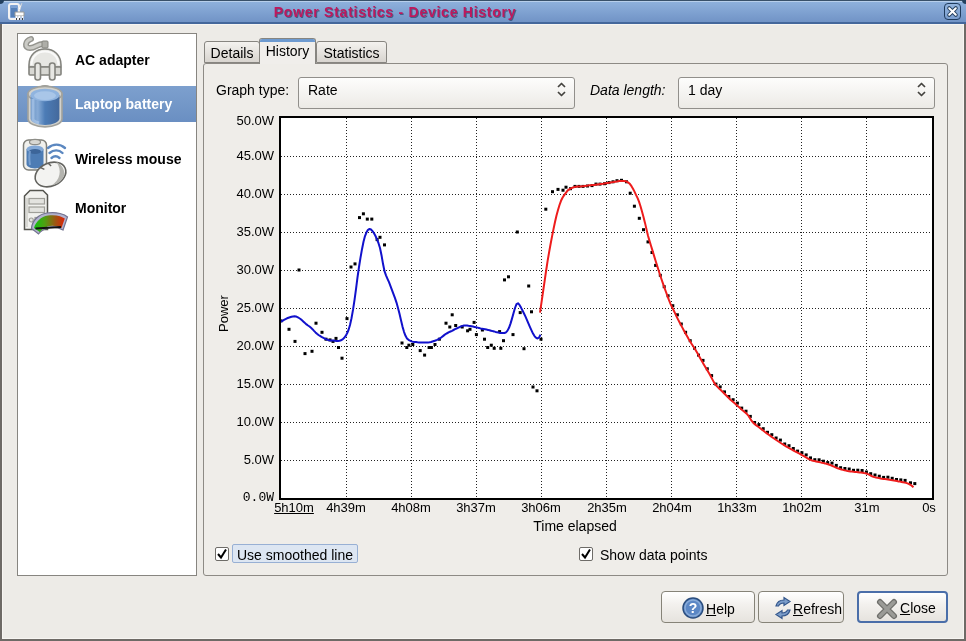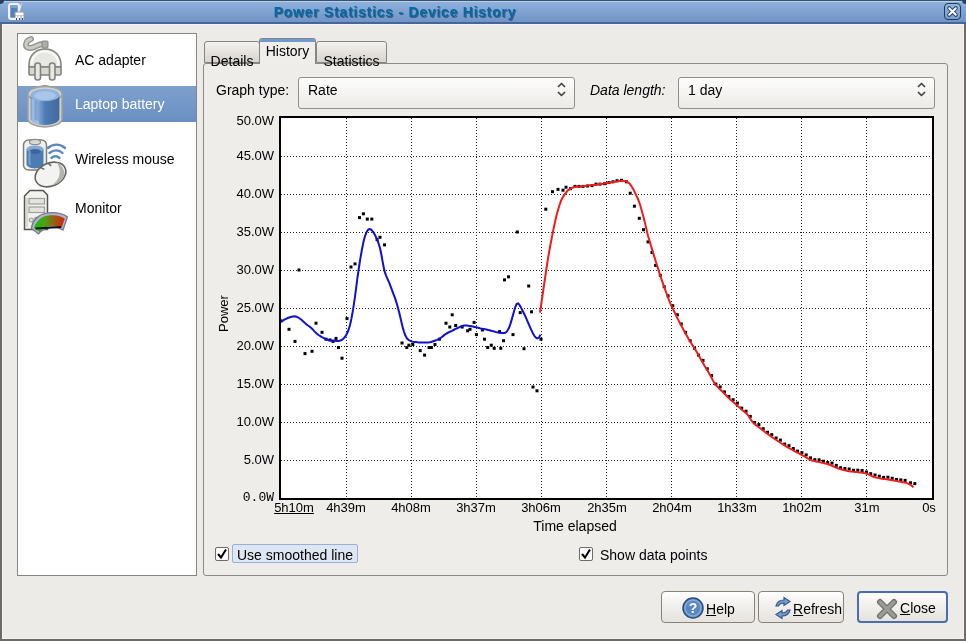--- a/index.html
+++ b/index.html
@@ -13,34 +13,34 @@
 #frame-b { left:0; top:639px; width:966px; height:2px; background:#6e6a66; }
 #bevel { left:2px; top:24px; width:962px; height:615px; border:1px solid #f7f5f2; }
 
 
 #titlebar { left:0; top:0; width:966px; height:24px;
   background:linear-gradient(#8fb2dd, #7193c6);
   border-top:1px solid #385069; border-bottom:2px solid #44679b; }
 #titlebar:before { content:""; position:absolute; left:0; top:0; width:966px; height:1px; background:#b7cfeb; }
 #tb-c1 { left:0; top:0; width:4px; height:4px; background:#23405e; border-radius:0 0 4px 0;}
 #tb-c2 { left:962px; top:0; width:4px; height:4px; background:#23405e; border-radius:0 0 0 4px;}
-#title { left:0; top:4px; width:790px; text-align:center; color:#0369a1; font-weight:bold; font-size:14px; letter-spacing:0.75px; text-shadow:1px 1px 0 rgba(35,55,90,0.6); }
+#title { left:0; top:4px; width:790px; text-align:center; color:#be185d; font-weight:bold; font-size:14px; letter-spacing:0.75px; text-shadow:1px 1px 0 rgba(35,55,90,0.6); }
 #closebtn { left:944px; top:3px; width:17px; height:17px; border:1px solid #1f3b5d; border-radius:4px;
   background:linear-gradient(#93b4de,#7a9ecf); }
 
 
 #sidebar { left:17px; top:33px; width:180px; height:543px; background:#fff; border:1px solid #878580; }
 .item { position:absolute; left:0; width:178px; }
 .sel { background:linear-gradient(#7da0ce,#6a8fc2); color:#fff; }
-.item .label { position:absolute; left:57px; top:50%; transform:translateY(-50%); }
+.item .label { position:absolute; left:57px; top:50%; transform:translateY(-50%);font-weight:bold; }
 .icon48 { position:absolute; left:3px; top:50%; transform:translateY(-50%); width:48px; height:48px; }
 
 
 #tab1, #tab2, #tab3 { z-index:2; top:41px; height:22px; border:1px solid #878580;
-  background:linear-gradient(#f4f2ef,#d8d4cf); text-align:center; padding-top:11px; border-radius:3px 3px 0 0;}
+  background:linear-gradient(#f4f2ef,#d8d4cf); text-align:center; padding-top:3px; border-radius:3px 3px 0 0;}
 #tab1 { left:204px; width:56px; }
 #tab2 { left:259px; top:38px; width:57px; height:26px; background:#f0eeeb; border-bottom:none; z-index:3 !important;
   padding-top:4px; border-radius:3px 3px 0 0; }
 #tab2:before { content:""; position:absolute; left:0px; top:0px; right:0px; height:2.5px; background:#6d9ad0; border-radius:2px 2px 0 0; }
 #tab3 { left:316px; width:71px; }
 #page { left:203px; top:63px; width:745px; height:513px; border:1px solid #8d8a85; border-radius:3px;
   background:#efede9; }
 
 
 .rowlabel { top:82px; }

